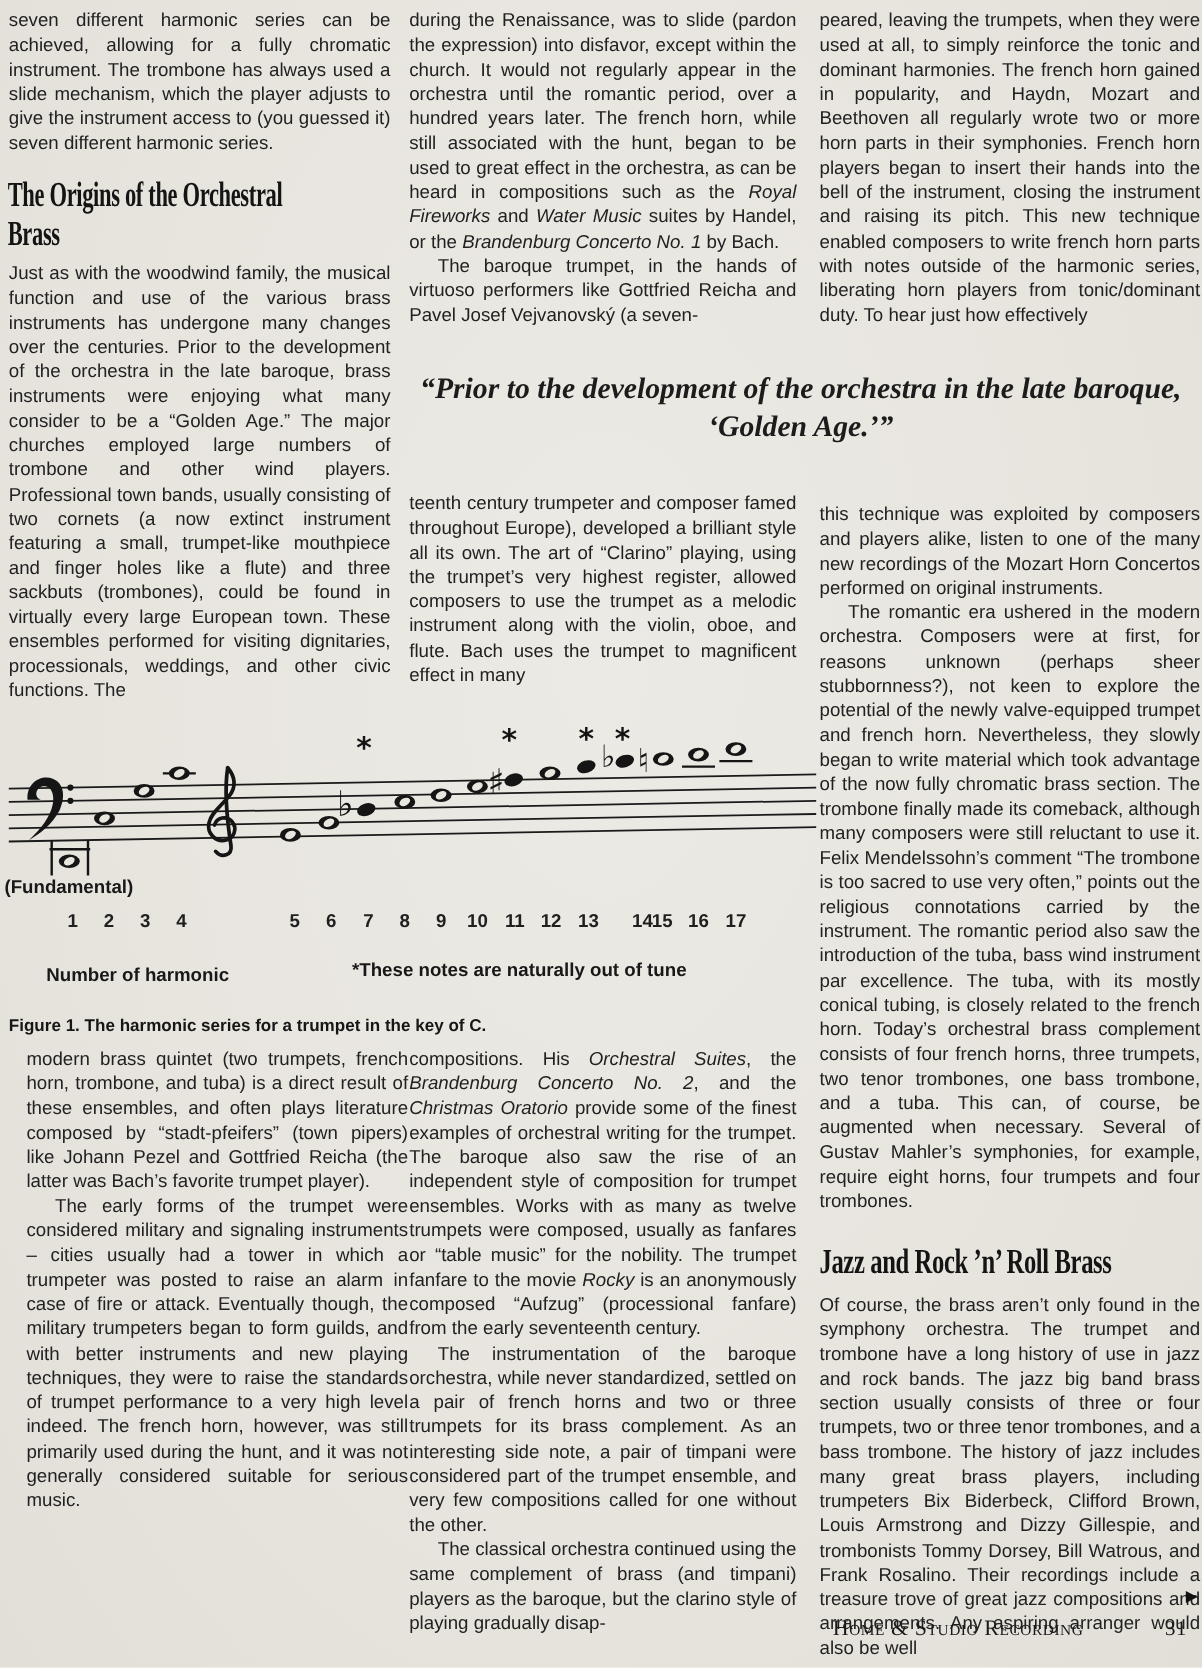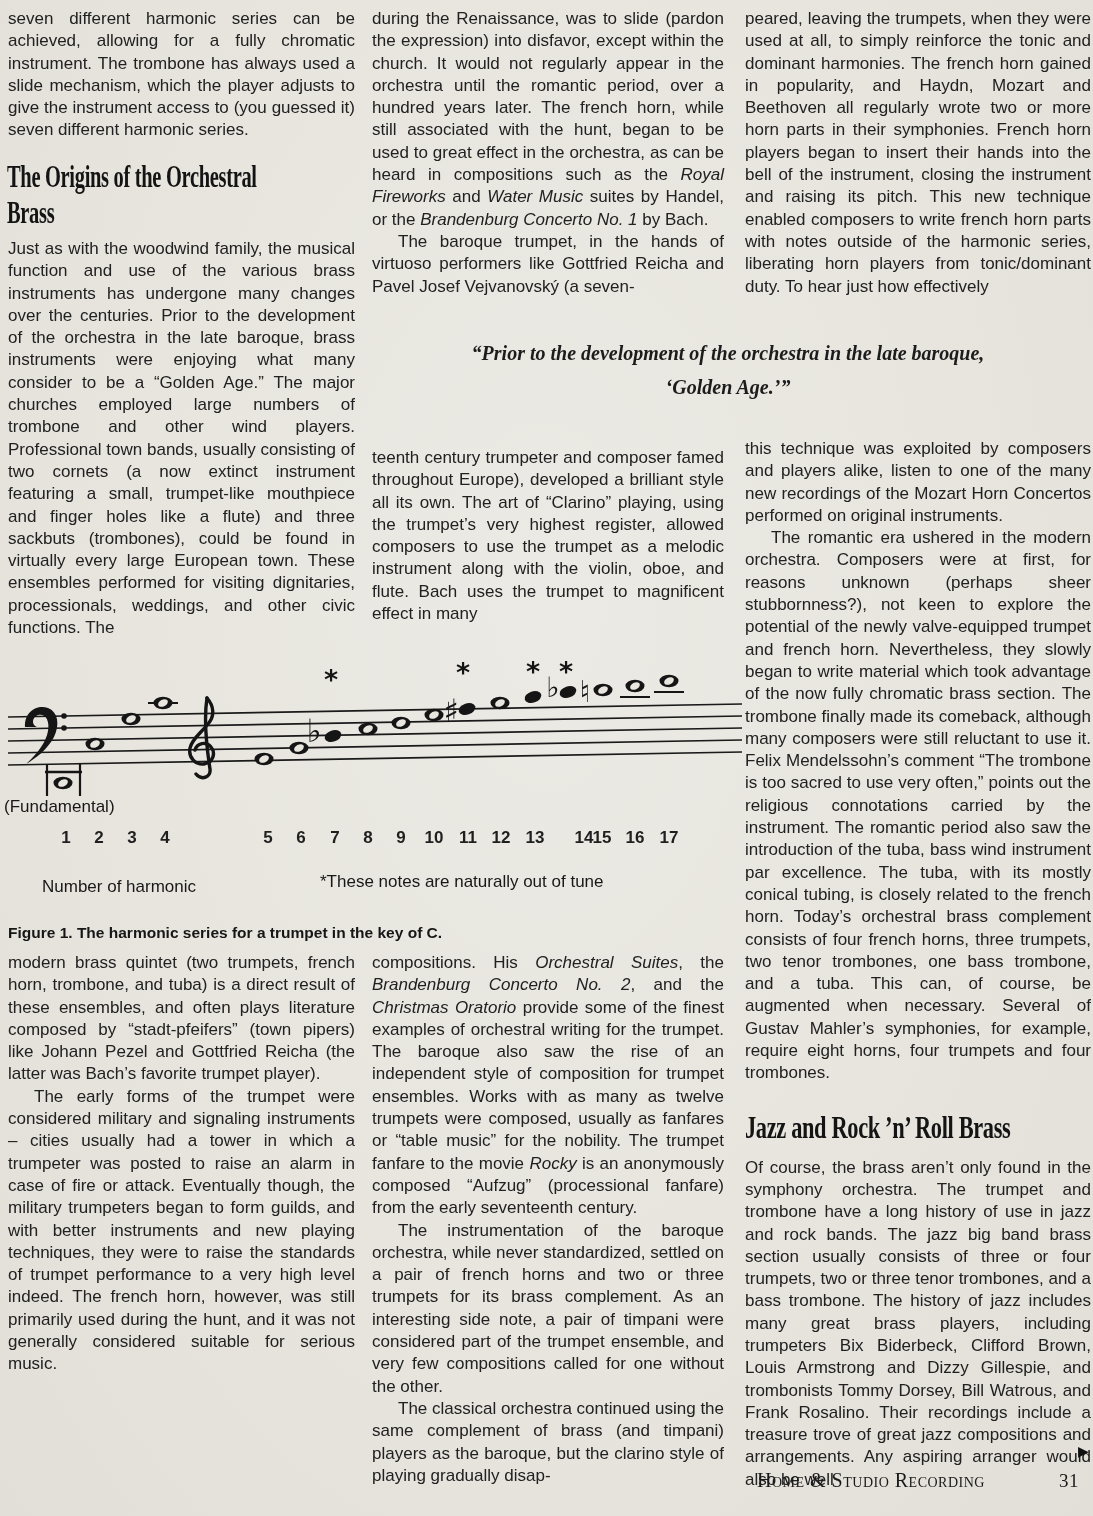--- a/index.html
+++ b/index.html
@@ -16,25 +16,25 @@
   .it{font-style:italic;}
   .headline{
     font-family:"Liberation Serif", serif;font-weight:bold;color:#141414;
     font-size:32px;line-height:36px;letter-spacing:-0.5px;margin:0;
     transform-origin:left top;white-space:normal;
   }
   .h-origins{transform:scaleX(0.64);}
   .h-jazz{transform:scaleX(0.70);white-space:nowrap;}
   .pullquote{
     font-family:"Liberation Serif", serif;font-style:italic;font-weight:bold;
-    font-size:20px;line-height:34px;text-align:center;color:#1c1c1c;
+    font-size:27px;line-height:34px;text-align:center;color:#1c1c1c;
   }
   .pullquote .q-line{display:block;}
   figure{margin:0;}
-  .fig-label{font-weight:normal;font-size:17px;color:#181818;white-space:nowrap;}
+  .fig-label{font-weight:bold;font-size:17px;color:#181818;white-space:nowrap;}
   .hn-row{position:absolute;}
   .hn{position:absolute;transform:translateX(-50%);font-size:17px;font-weight:bold;color:#1f1f1f;}
   .fig-caption{font-weight:bold;font-size:15.5px;color:#161616;white-space:nowrap;}
   .footer{
     font-family:"Liberation Serif", serif;font-variant:small-caps;
     font-size:20px;letter-spacing:0.5px;color:#1a1a1a;
     display:flex;justify-content:space-between;align-items:baseline;
   }
   .pgnum{font-variant:normal;font-size:19px;}
   .cont{font-family:"DejaVu Sans", sans-serif;font-size:14px;color:#111;}
@@ -48,21 +48,21 @@
   <section class="block body-text" style="left:8px;top:8px;width:347px;">
     <p>seven different harmonic series can be achieved, allowing for a fully chromatic instrument. The trombone has always used a slide mechanism, which the player adjusts to give the instrument access to (you guessed it) seven different harmonic series.</p>
   </section>
 
   <h2 class="block headline h-origins" style="left:7px;top:158px;width:460px;">The Origins of the Orchestral Brass</h2>
 
   <section class="block body-text" style="left:8px;top:238px;width:347px;">
     <p>Just as with the woodwind family, the musical function and use of the various brass instruments has undergone many changes over the centuries. Prior to the development of the orchestra in the late baroque, brass instruments were enjoying what many consider to be a “Golden Age.” The major churches employed large numbers of trombone and other wind players. Professional town bands, usually consisting of two cornets (a now extinct instrument featuring a small, trumpet-like mouthpiece and finger holes like a flute) and three sackbuts (trombones), could be found in virtually every large European town. These ensembles performed for visiting dignitaries, processionals, weddings, and other civic functions. The</p>
   </section>
 
-  <section class="block body-text" style="left:8px;top:952px;width:347px;">
+  <section class="block body-text" style="left:24px;top:952px;width:347px;">
     <p>modern brass quintet (two trumpets, french horn, trombone, and tuba) is a direct result of these ensembles, and often plays literature composed by “stadt-pfeifers” (town pipers) like Johann Pezel and Gottfried Reicha (the latter was Bach’s favorite trumpet player).</p>
     <p class="ind">The early forms of the trumpet were considered military and signaling instruments – cities usually had a tower in which a trumpeter was posted to raise an alarm in case of fire or attack. Eventually though, the military trumpeters began to form guilds, and with better instruments and new playing techniques, they were to raise the standards of trumpet performance to a very high level indeed. The french horn, however, was still primarily used during the hunt, and it was not generally considered suitable for serious music.</p>
   </section>
 
   <section class="block body-text" style="left:372px;top:8px;width:352px;">
     <p><span>during the Renaissance, was to slide (pardon the expression) into disfavor, except within the church. It would not regularly appear in the orchestra until the romantic period, over a hundred years later. The french horn, while still associated with the hunt, began to be used to great effect in the orchestra, as can be heard in compositions such as the </span><span class="it">Royal Fireworks</span><span> and </span><span class="it">Water Music</span><span> suites by Handel, or the </span><span class="it">Brandenburg Concerto No. 1</span><span> by Bach.</span></p>
     <p class="ind">The baroque trumpet, in the hands of virtuoso performers like Gottfried Reicha and Pavel Josef Vejvanovský  (a seven-</p>
   </section>
 
   <blockquote class="block pullquote" style="left:375px;top:336px;width:706px;margin:0;">
@@ -77,21 +77,21 @@
   <section class="block body-text" style="left:372px;top:952px;width:352px;">
     <p><span>compositions. His </span><span class="it">Orchestral Suites</span><span>, the </span><span class="it">Brandenburg Concerto No. 2</span><span>, and the </span><span class="it">Christmas Oratorio</span><span> provide some of the finest examples of orchestral writing for the trumpet. The baroque also saw the rise of an independent style of composition for trumpet ensembles. Works with as many as twelve trumpets were composed, usually as fanfares or “table music” for the nobility. The trumpet fanfare to the movie </span><span class="it">Rocky</span><span> is an anonymously composed “Aufzug” (processional fanfare) from the early seventeenth century.</span></p>
     <p class="ind">The instrumentation of the baroque orchestra, while never standardized, settled on a pair of french horns and two or three trumpets for its brass complement. As an interesting side note, a pair of timpani were considered part of the trumpet ensemble, and very few compositions called for one without the other.</p>
     <p class="ind">The classical orchestra continued using the same complement of brass (and timpani) players as the baroque, but the clarino style of playing gradually disap-</p>
   </section>
 
   <section class="block body-text" style="left:745px;top:8px;width:346px;">
     <p>peared, leaving the trumpets, when they were used at all, to simply reinforce the tonic and dominant harmonies. The french horn gained in popularity, and Haydn, Mozart and Beethoven all regularly wrote two or more horn parts in their symphonies. French horn players began to insert their hands into the bell of the instrument, closing the instrument and raising its pitch. This new technique enabled composers to write french horn parts with notes outside of the harmonic series, liberating horn players from tonic/dominant duty. To hear just how effectively</p>
   </section>
 
-  <section class="block body-text" style="left:745px;top:438px;width:346px;">
+  <section class="block body-text" style="left:745px;top:457px;width:346px;">
     <p>this technique was exploited by composers and players alike, listen to one of the many new recordings of the Mozart Horn Concertos performed on original instruments.</p>
     <p class="ind">The romantic era ushered in the modern orchestra. Composers were at first, for reasons unknown (perhaps sheer stubbornness?), not keen to explore the potential of the newly valve-equipped trumpet and french horn. Nevertheless, they slowly began to write material which took advantage of the now fully chromatic brass section. The trombone finally made its comeback, although many composers were still reluctant to use it. Felix Mendelssohn’s comment “The trombone is too sacred to use very often,” points out the religious connotations carried by the instrument. The romantic period also saw the introduction of the tuba, bass wind instrument par excellence. The tuba, with its mostly conical tubing, is closely related to the french horn. Today’s orchestral brass complement consists of four french horns, three trumpets, two tenor trombones, one bass trombone, and a tuba. This can, of course, be augmented when necessary. Several of Gustav Mahler’s symphonies, for example, require eight horns, four trumpets and four trombones.</p>
     <h2 class="headline h-jazz" style="margin:24px 0 12px 0;">Jazz and Rock ’n’ Roll Brass</h2>
     <p>Of course, the brass aren’t only found in the symphony orchestra. The trumpet and trombone have a long history of use in jazz and rock bands. The jazz big band brass section usually consists of three or four trumpets, two or three tenor trombones, and a bass trombone. The history of jazz includes many great brass players, including trumpeters Bix Biderbeck, Clifford Brown, Louis Armstrong and Dizzy Gillespie, and trombonists Tommy Dorsey, Bill Watrous, and Frank Rosalino. Their recordings include a treasure trove of great jazz compositions and arrangements. Any aspiring arranger would also be well</p>
   </section>
 
   <figure class="block" style="left:0;top:645px;width:745px;height:310px;">
     <svg class="staff-svg" width="745" height="178" viewBox="0 0 745 178">
 
       <g stroke="#1a1a1a" stroke-width="1.6">

